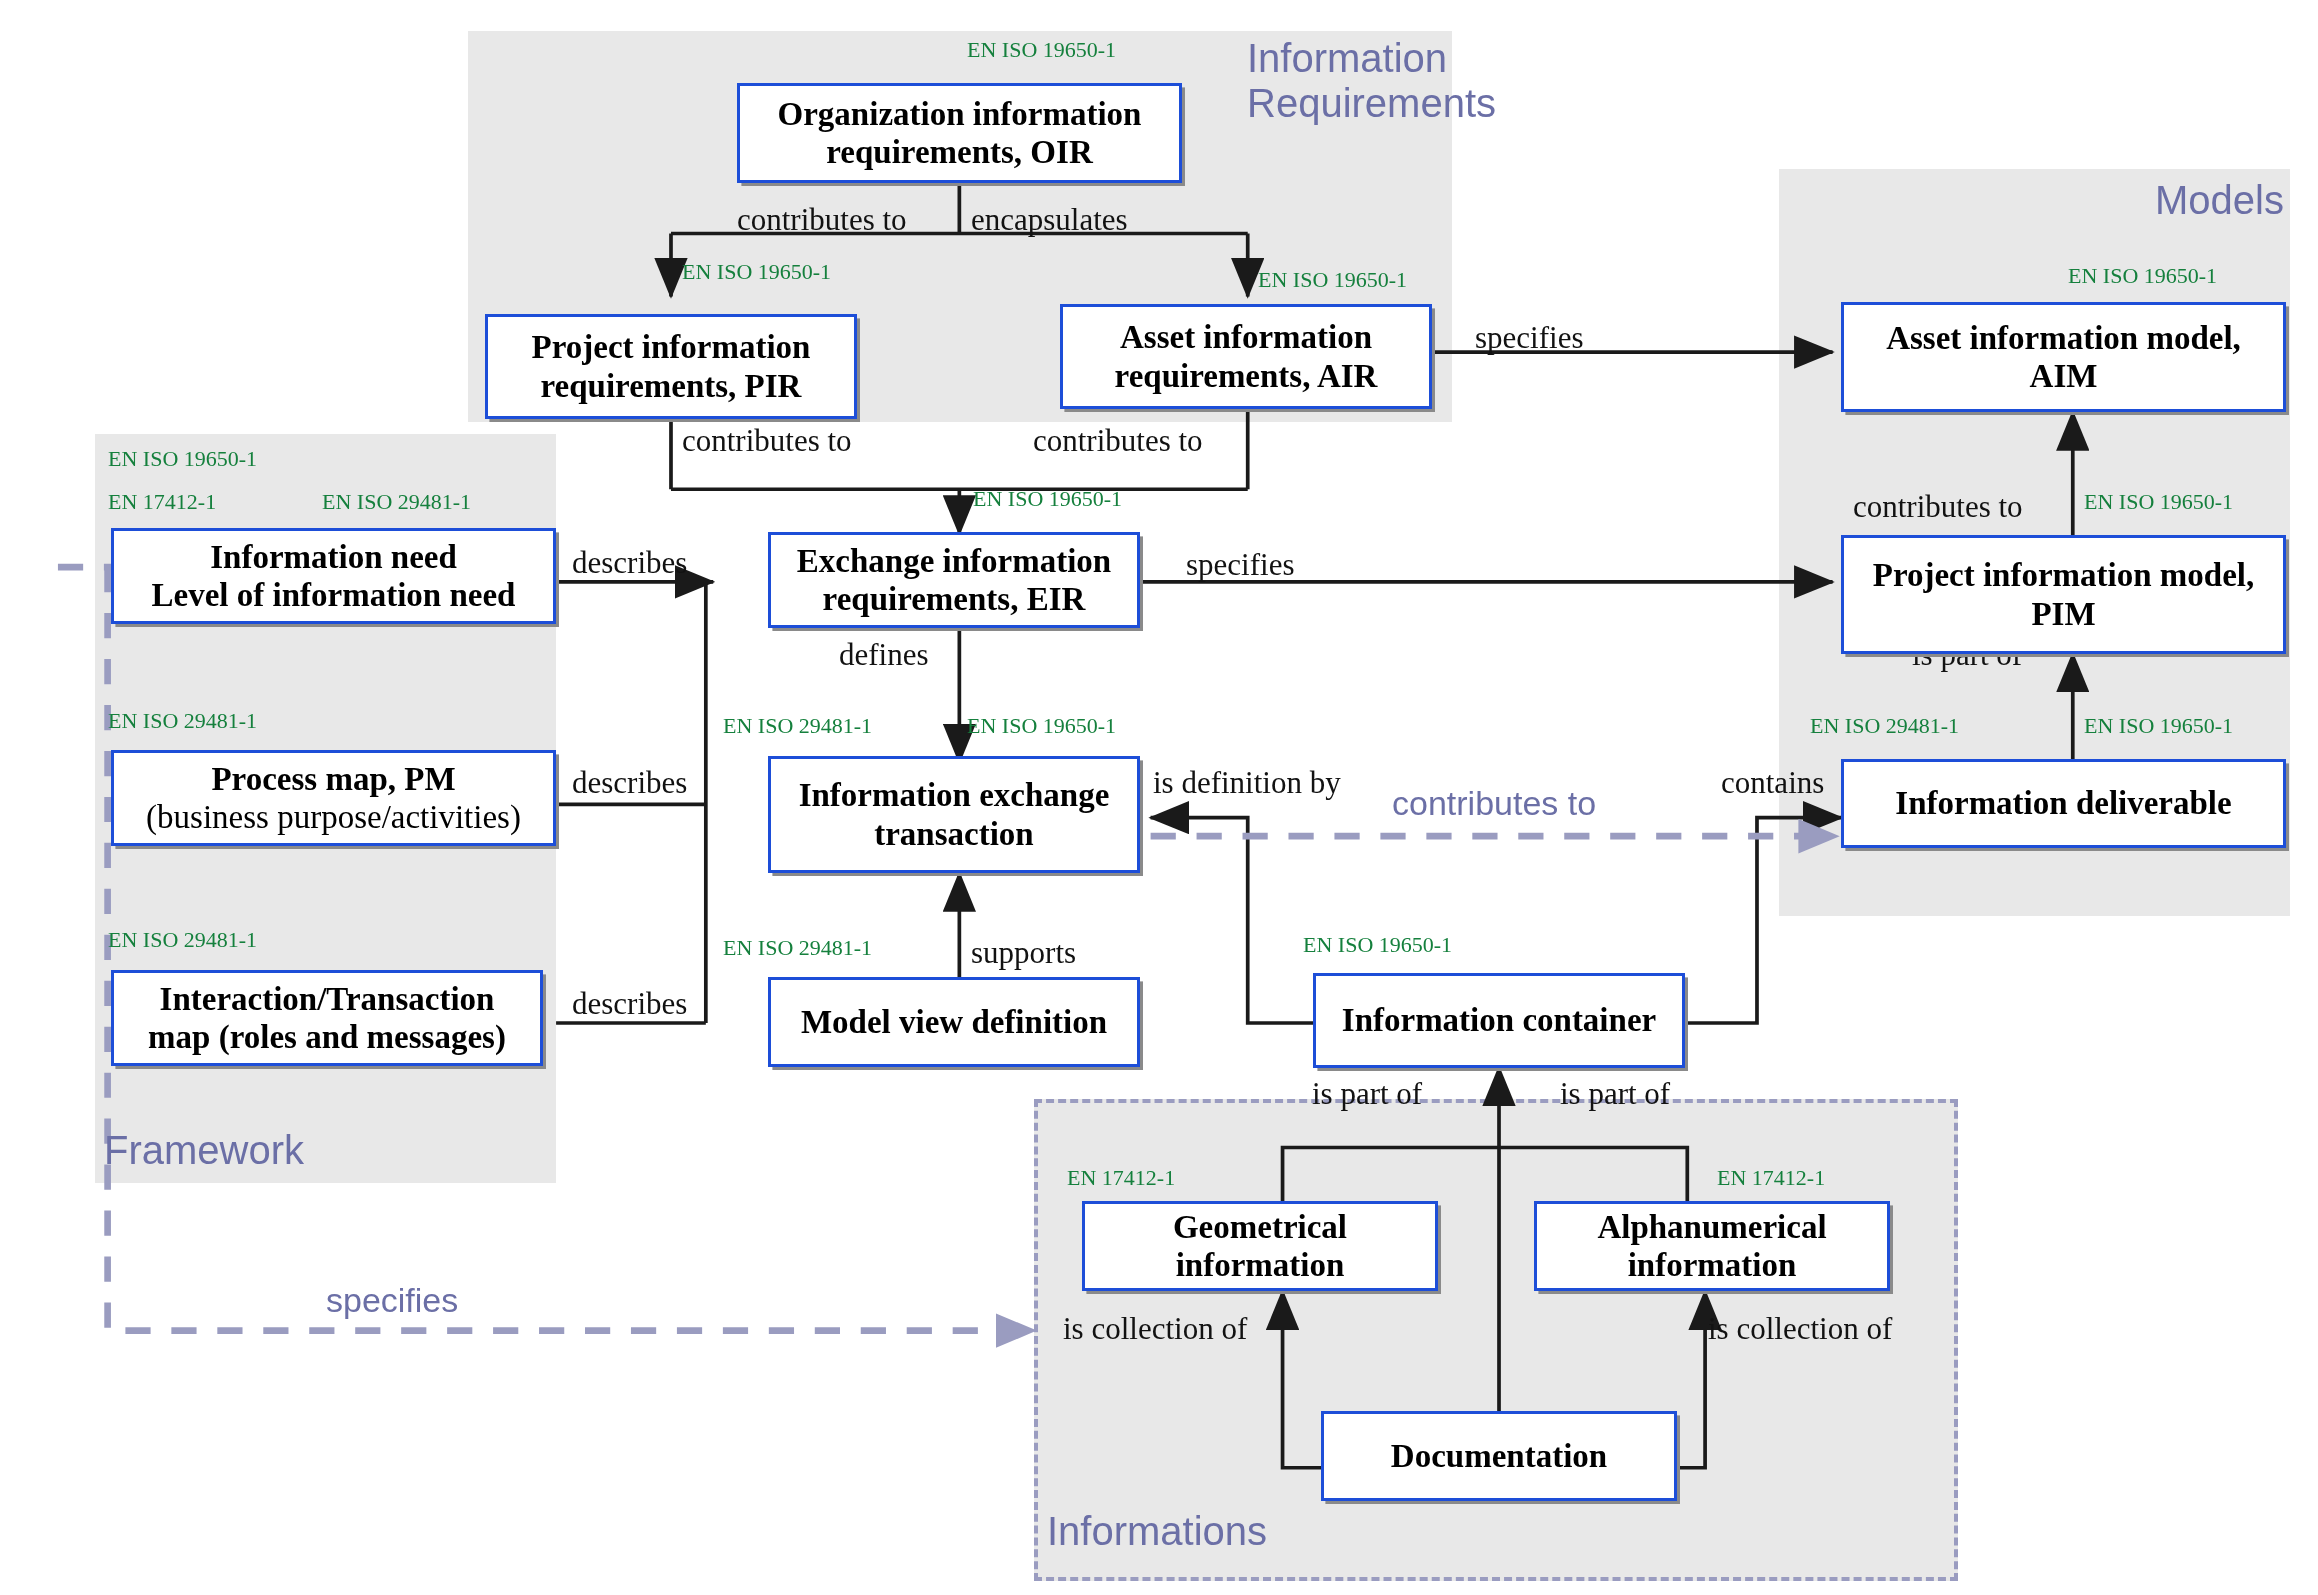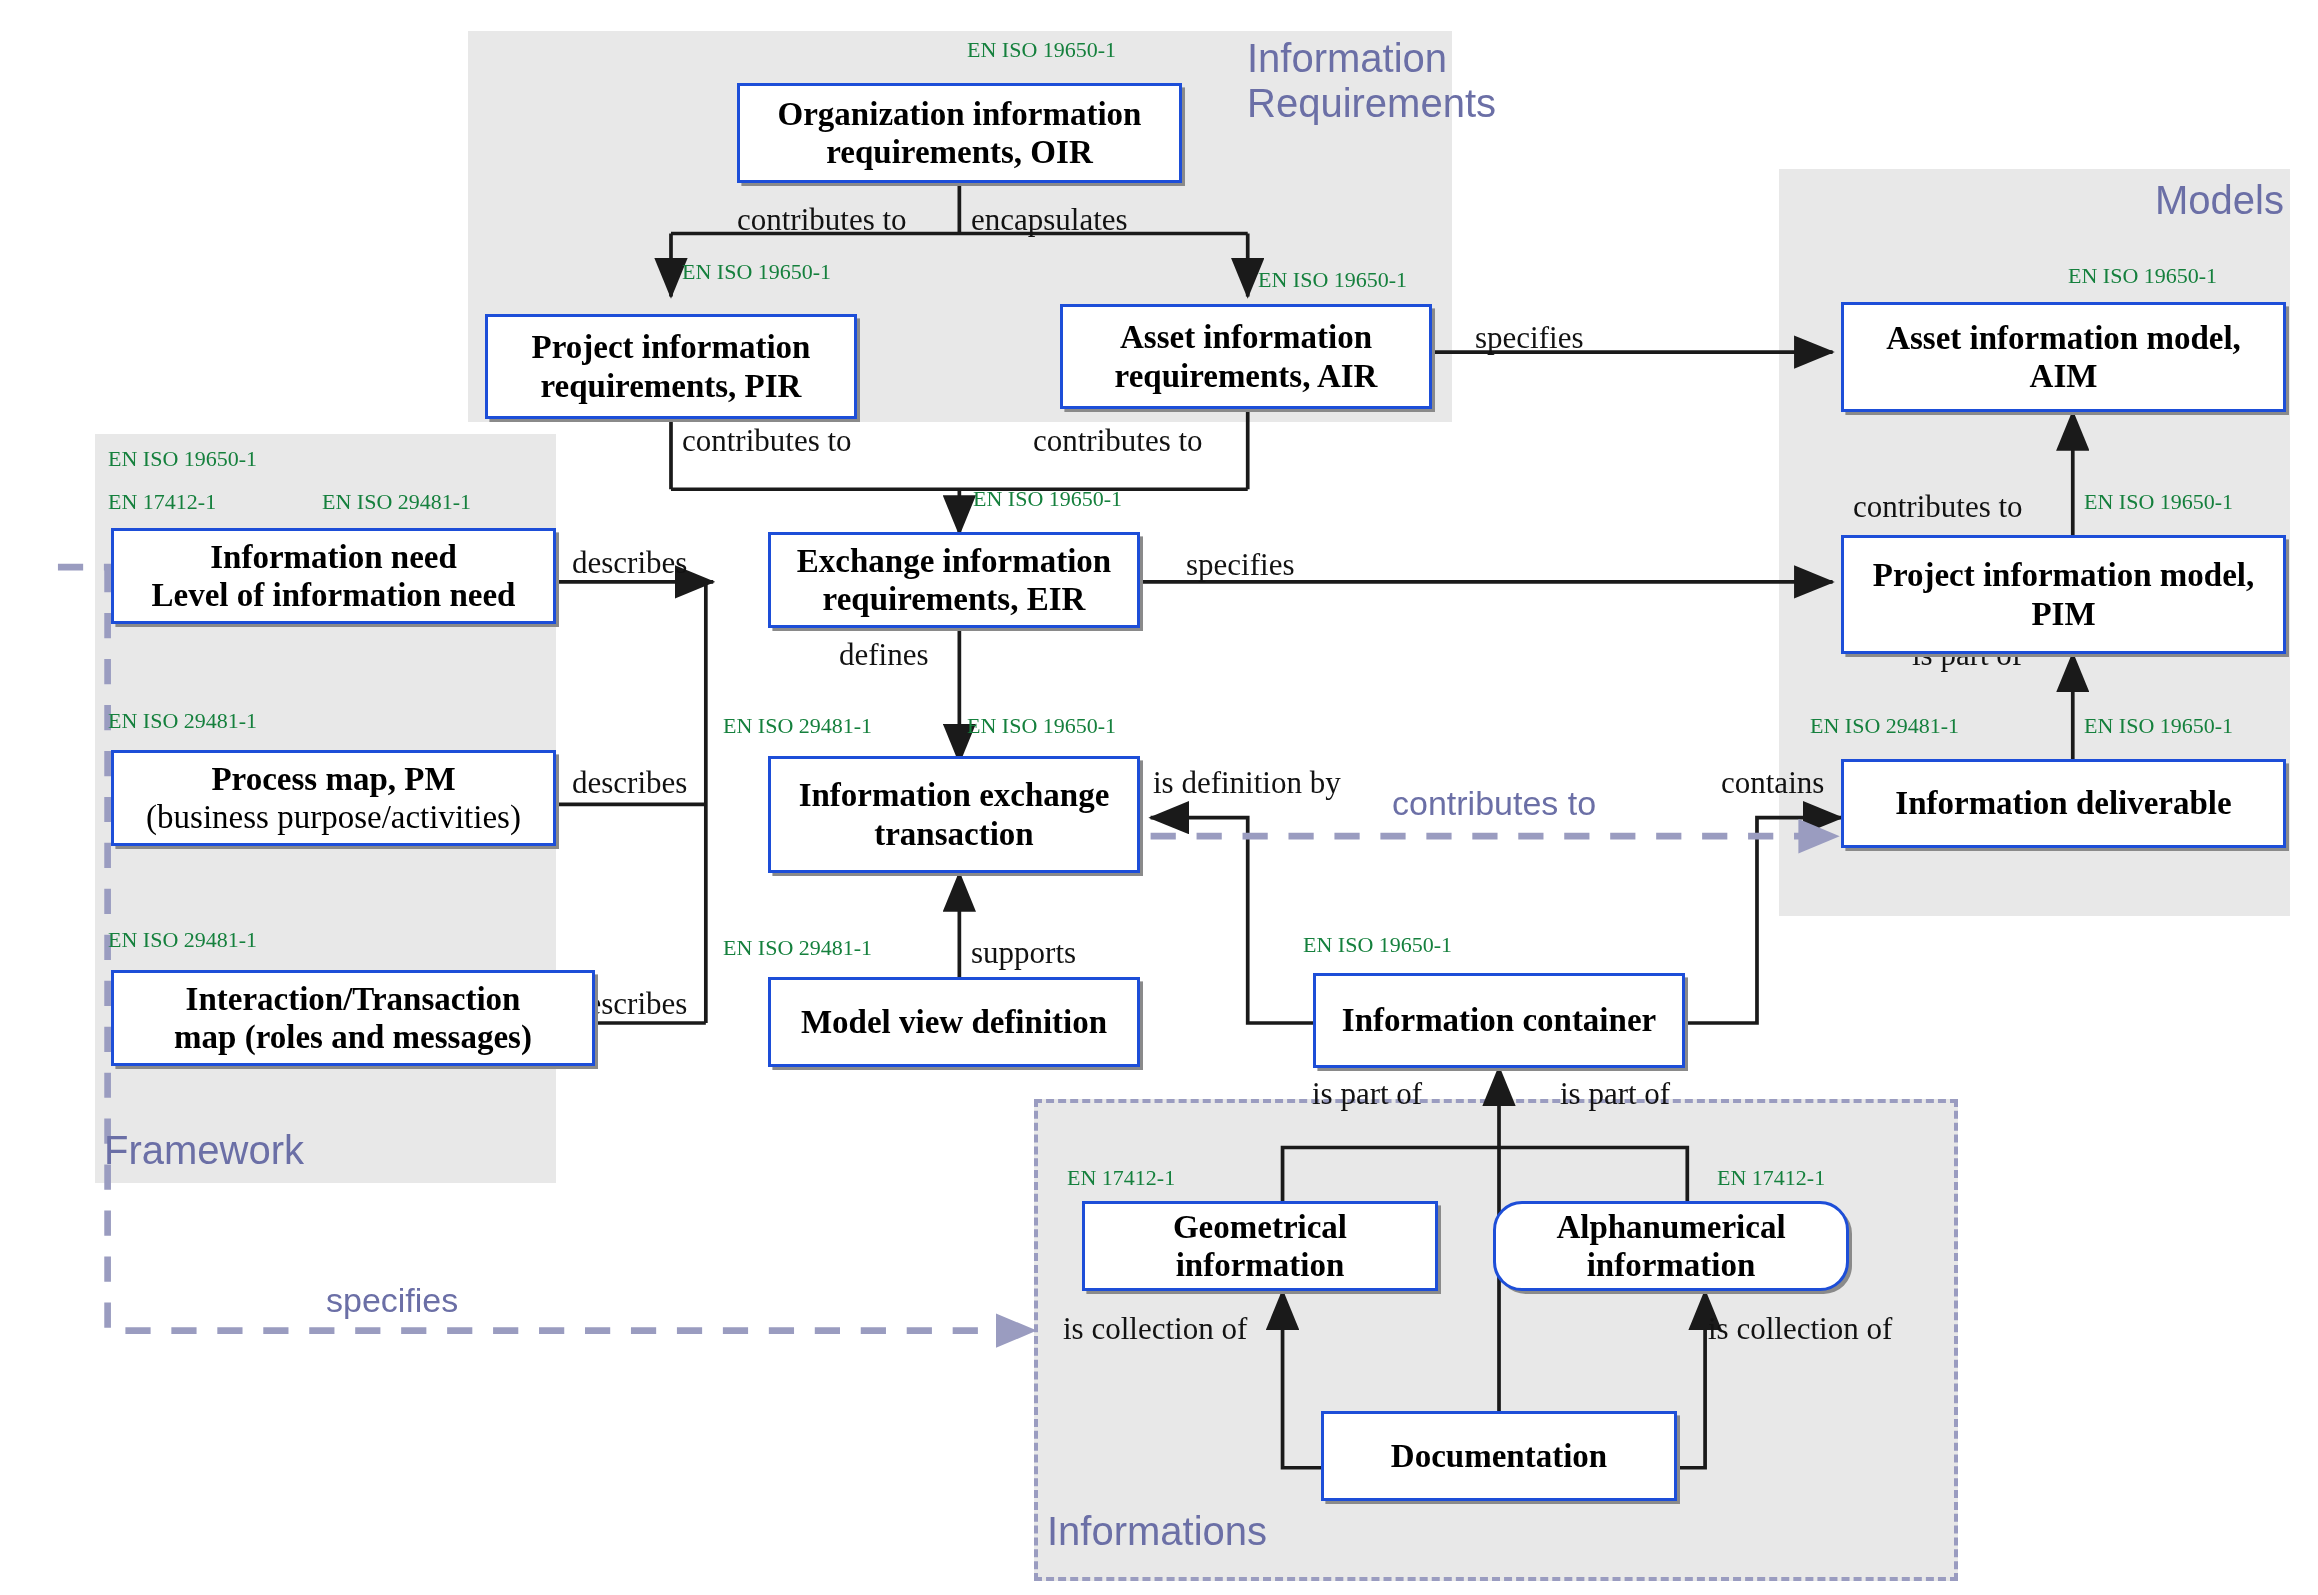--- a/index.html
+++ b/index.html
@@ -169,21 +169,21 @@
   <div class="node" style="left:111px;top:528px;width:445px;height:96px;">
     <div><span>Information need</span><br>
          <span>Level of information need</span></div>
   </div>
 
   <div class="node" style="left:111px;top:750px;width:445px;height:96px;">
     <div><span>Process map, PM</span><br>
          <span class="reg">(business purpose/activities)</span></div>
   </div>
 
-  <div class="node" style="left:111px;top:970px;width:484px;height:96px;">
+  <div class="node" style="left:111px;top:970px;width:432px;height:96px;">
     <div><span>Interaction/Transaction</span><br>
          <span>map (roles and messages)</span></div>
   </div>
 
   <div class="node" style="left:768px;top:756px;width:372px;height:117px;">
     <div><span>Information exchange</span><br>
          <span>transaction</span></div>
   </div>
 
   <div class="node" style="left:768px;top:977px;width:372px;height:90px;">
@@ -196,21 +196,21 @@
 
   <div class="node" style="left:1313px;top:973px;width:372px;height:95px;">
     <span>Information container</span>
   </div>
 
   <div class="node" style="left:1082px;top:1201px;width:356px;height:90px;">
     <div><span>Geometrical</span><br>
          <span>information</span></div>
   </div>
 
-  <div class="node" style="left:1493px;top:1201px;width:356px;height:90px;border-radius:29px;">
+  <div class="node" style="left:1534px;top:1201px;width:356px;height:90px;">
     <div><span>Alphanumerical</span><br>
          <span>information</span></div>
   </div>
 
   <div class="node" style="left:1321px;top:1411px;width:356px;height:90px;">
     <span>Documentation</span>
   </div>
 
 </div>
 

